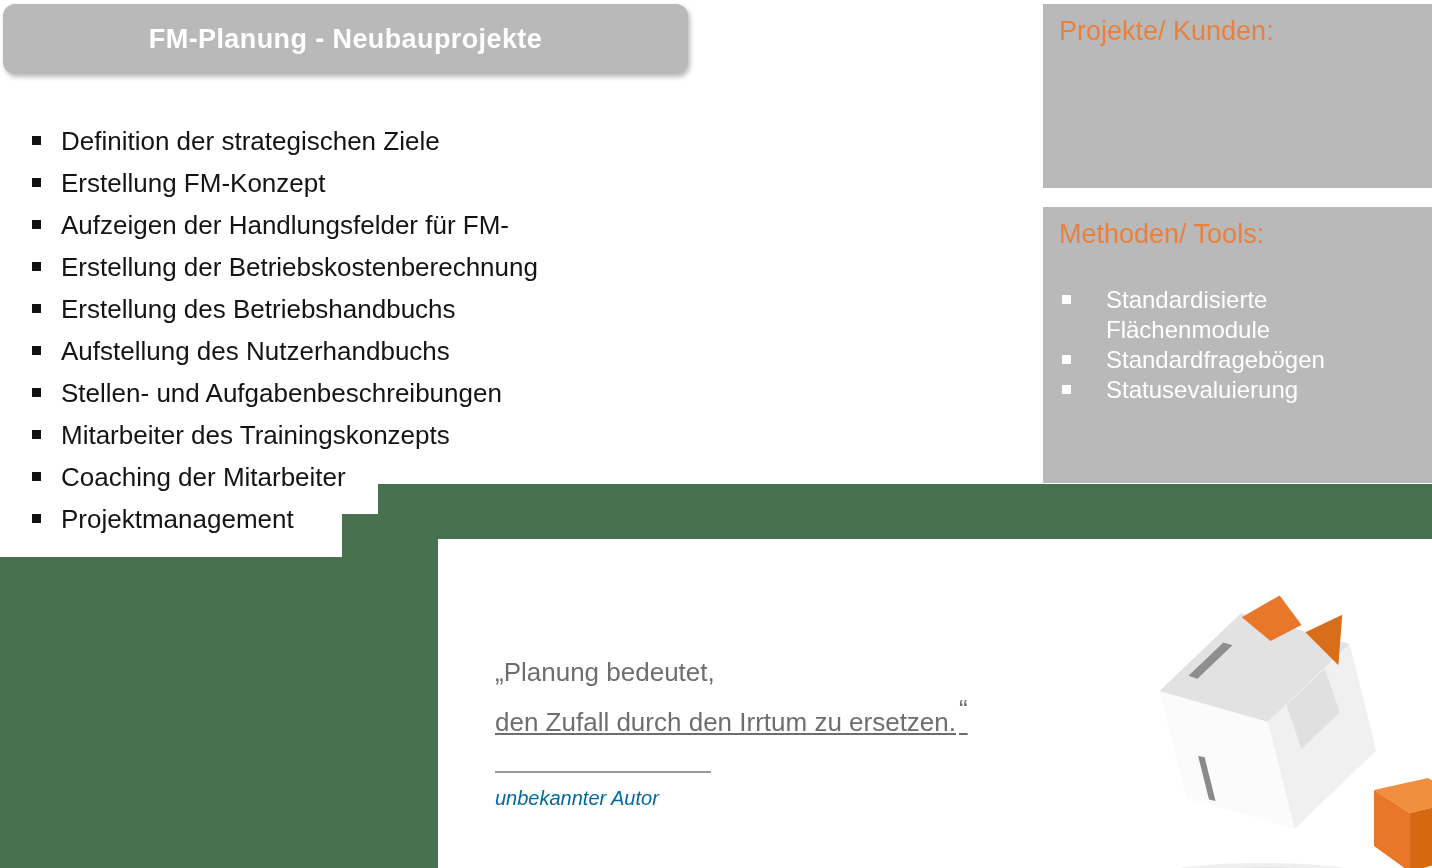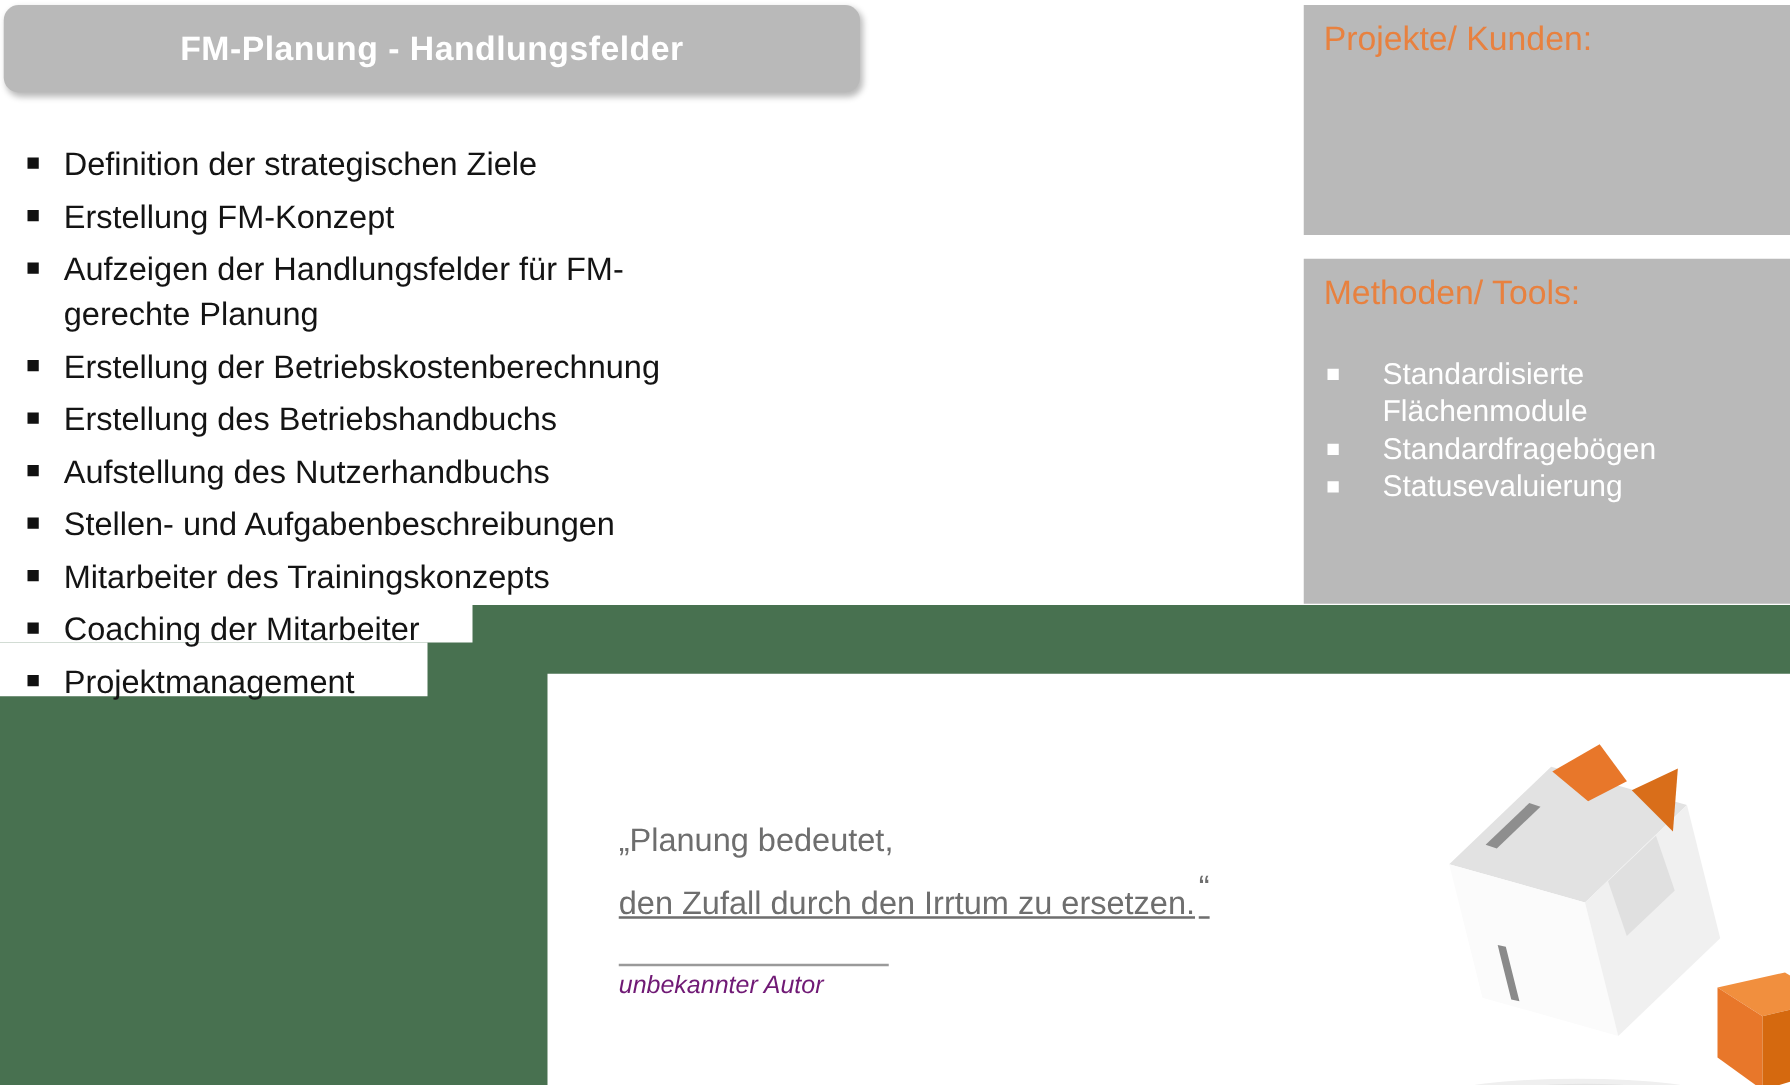--- a/index.html
+++ b/index.html
@@ -15,70 +15,70 @@
 
   
   .title-bar{
     position:absolute;left:3px;top:4px;width:685px;height:70px;border-radius:12px;
     background:var(--panel-gray,#b9b9b9);display:flex;align-items:center;justify-content:center;
     box-shadow:2px 3px 5px rgba(0,0,0,.28);
   }
   .title-text{color:#ffffff;font-weight:bold;font-size:27px;letter-spacing:.4px;}
 
   
-  .main-list{position:absolute;left:18px;top:110px;width:640px;list-style:none;margin:3px;padding:0;}
+  .main-list{position:absolute;left:18px;top:110px;width:640px;list-style:none;margin:13px;padding:0;}
   .m-item{position:relative;padding-left:30px;margin-bottom:6px;font-size:26px;line-height:36px;color:var(--list-text,#141414);}
   .sq{position:absolute;display:block;}
   .sq-dark{left:1px;top:13px;width:9px;height:9px;background:#111111;}
   .lines .ln{white-space:nowrap;}
 
   
   .side-box{position:absolute;left:1043px;width:443px;background:var(--panel-gray,#b9b9b9);}
   .box-projects{top:4px;height:184px;}
   .box-methods{top:207px;height:276px;}
   .side-box h2{margin:12px 0 0 16px;font-size:27px;font-weight:400;color:var(--accent-orange,#e8813f);}
   .side-list{position:absolute;left:0;right:0;top:78px;list-style:none;margin:0;padding:0;}
   .s-item{position:relative;padding-left:63px;font-size:24px;line-height:30px;color:#ffffff;}
   .sq-light{left:19px;top:10px;width:9px;height:9px;background:#ffffff;}
 
   
   .quote-panel{position:absolute;left:438px;top:539px;width:994px;height:369px;background:#ffffff;padding-left:40px;}
   .q1{position:absolute;left:57px;top:118px;font-size:26px;color:var(--quote-text,#6e6e6e);}
   .q2{position:absolute;left:57px;top:168px;font-size:26px;color:var(--quote-text,#6e6e6e);text-decoration:underline;}
   .q-close{position:relative;top:-13px;margin-left:3px;font-size:26px;}
   .divider{position:absolute;left:57px;top:232px;width:216px;height:2px;background:#9a9a9a;}
-  .author{position:absolute;left:57px;top:238px;font-size:20px;font-style:italic;color:#701a75;}
+  .author{position:absolute;left:57px;top:248px;font-size:20px;font-style:italic;color:#0369a1;}
   .cube-art{position:absolute;right:0;bottom:0;display:block;}
 </style>
 </head>
 <body>
 
 <div class="slide">
 
   <div class="green-band"></div>
   <div class="notch n1"></div>
   <div class="notch n2"></div>
 
   <div class="title-bar">
-    <span class="title-text">FM-Planung - Handlungsfelder</span>
+    <span class="title-text">FM-Planung - Neubauprojekte</span>
   </div>
 
   <ul class="main-list">
 
   <li class="m-item">
         <span class="sq sq-dark"></span>
         <span class="lines"><div class="ln">Definition der strategischen Ziele</div></span>
       </li>
       <li class="m-item">
         <span class="sq sq-dark"></span>
         <span class="lines"><div class="ln">Erstellung FM-Konzept</div></span>
       </li>
       <li class="m-item">
         <span class="sq sq-dark"></span>
-        <span class="lines"><div class="ln">Aufzeigen der Handlungsfelder für FM-</div><div class="ln">gerechte Planung</div></span>
+        <span class="lines"><div class="ln">Aufzeigen der Handlungsfelder für FM-</div></span>
       </li>
       <li class="m-item">
         <span class="sq sq-dark"></span>
         <span class="lines"><div class="ln">Erstellung der Betriebskostenberechnung</div></span>
       </li>
       <li class="m-item">
         <span class="sq sq-dark"></span>
         <span class="lines"><div class="ln">Erstellung des Betriebshandbuchs</div></span>
       </li>
       <li class="m-item">

